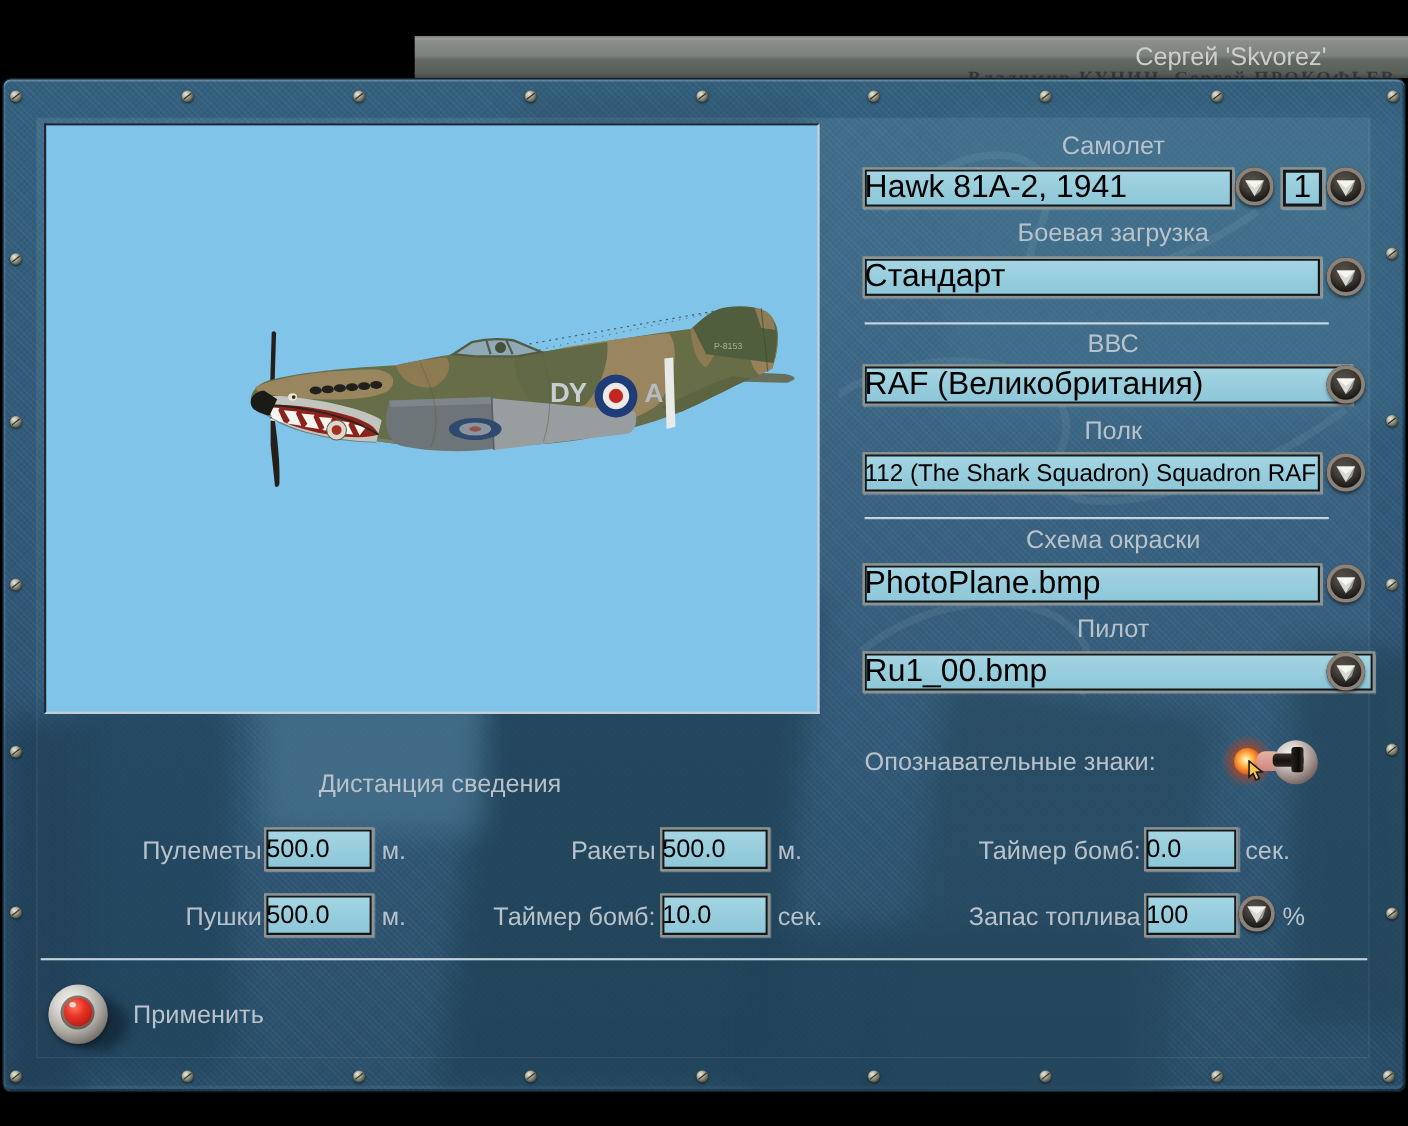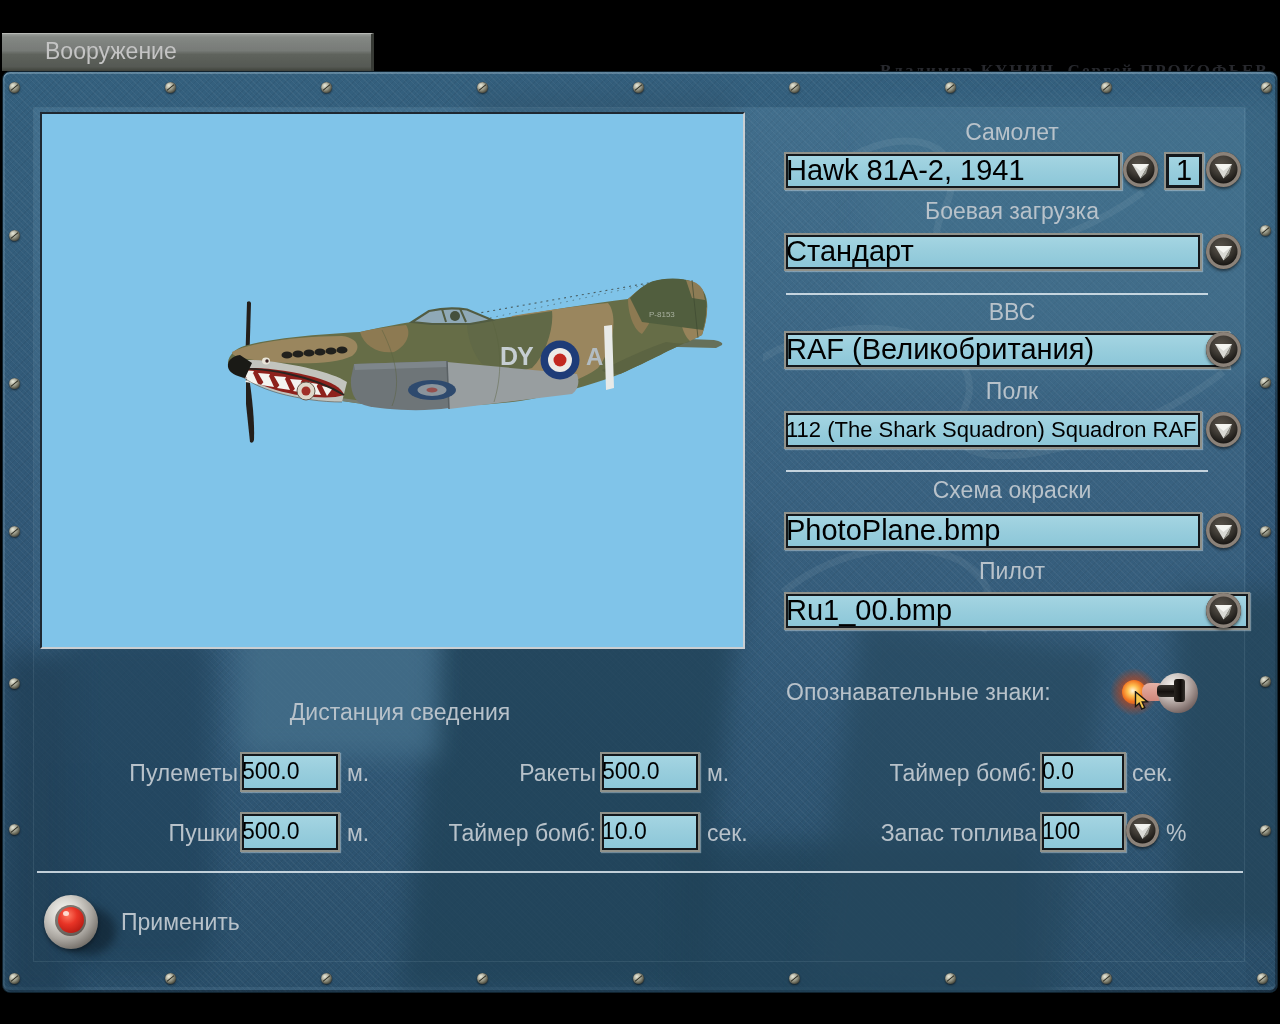--- a/index.html
+++ b/index.html
@@ -55,22 +55,22 @@
       box-shadow: inset 0 0 0 3.5px #8b8279, 0 2px 3px rgba(0,0,0,.5), inset 0 -7px 8px rgba(0,0,0,.6);}
   .rb svg{position:absolute;left:0;top:0;}
   
   .sep{position:absolute;height:2px;background:#dde8ee;opacity:.85;}
   
 </style>
 </head>
 <body>
 
   <div class="abs tabbar">
-    <div class="tab tab1">
-      <span class="tabtxt" style="left:43px;">Вооружение</span>
+    <div class="tab tab2">
+      <span class="tabtxt" style="left:655px;">Сергей 'Skvorez'</span>
     </div>
   </div>
   <div class="booktxt">Владимир КУНИН, Сергей ПРОКОФЬЕВ</div>
 
   <div class="abs panel" id="panel">
     <div style="position:absolute;left:31px;top:36px;width:1212px;height:888px;background:linear-gradient(180deg,rgba(130,180,210,.18) 0%,rgba(110,160,190,.13) 40%,rgba(80,130,160,.09) 75%,rgba(60,110,140,.07) 100%);"></div>
 
     <div class="shape" style="left:420px;top:470px;width:300px;height:450px;background:#1f4156;opacity:.75;transform:skewX(-6deg);"></div>
     <div class="shape" style="left:60px;top:560px;width:150px;height:340px;background:#20425a;opacity:.7;border-radius:30px;"></div>
     <div class="shape" style="left:0px;top:580px;width:70px;height:350px;background:#1e3c52;opacity:.7;"></div>

